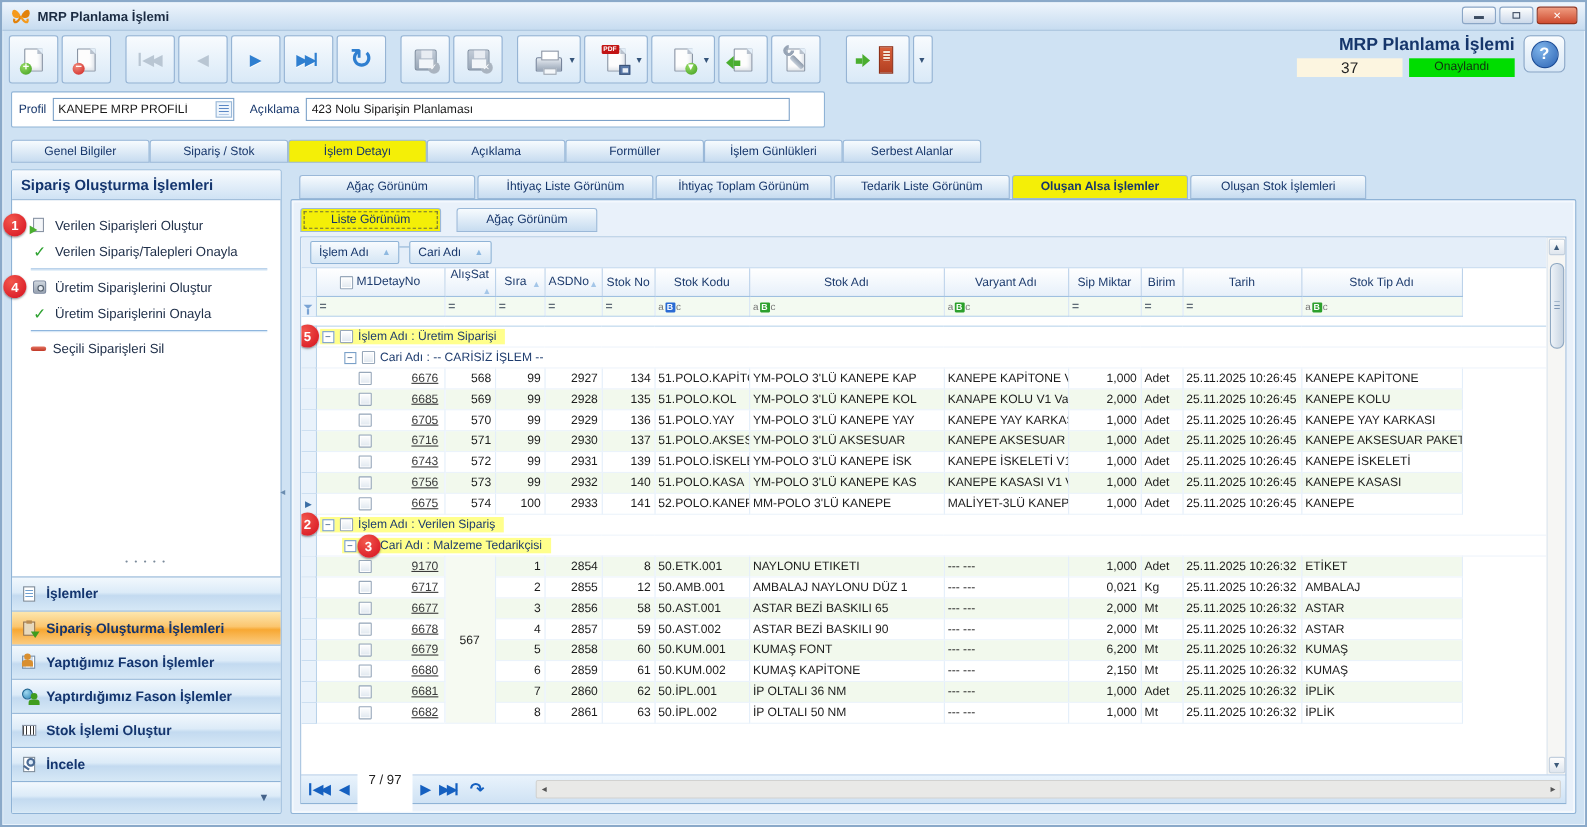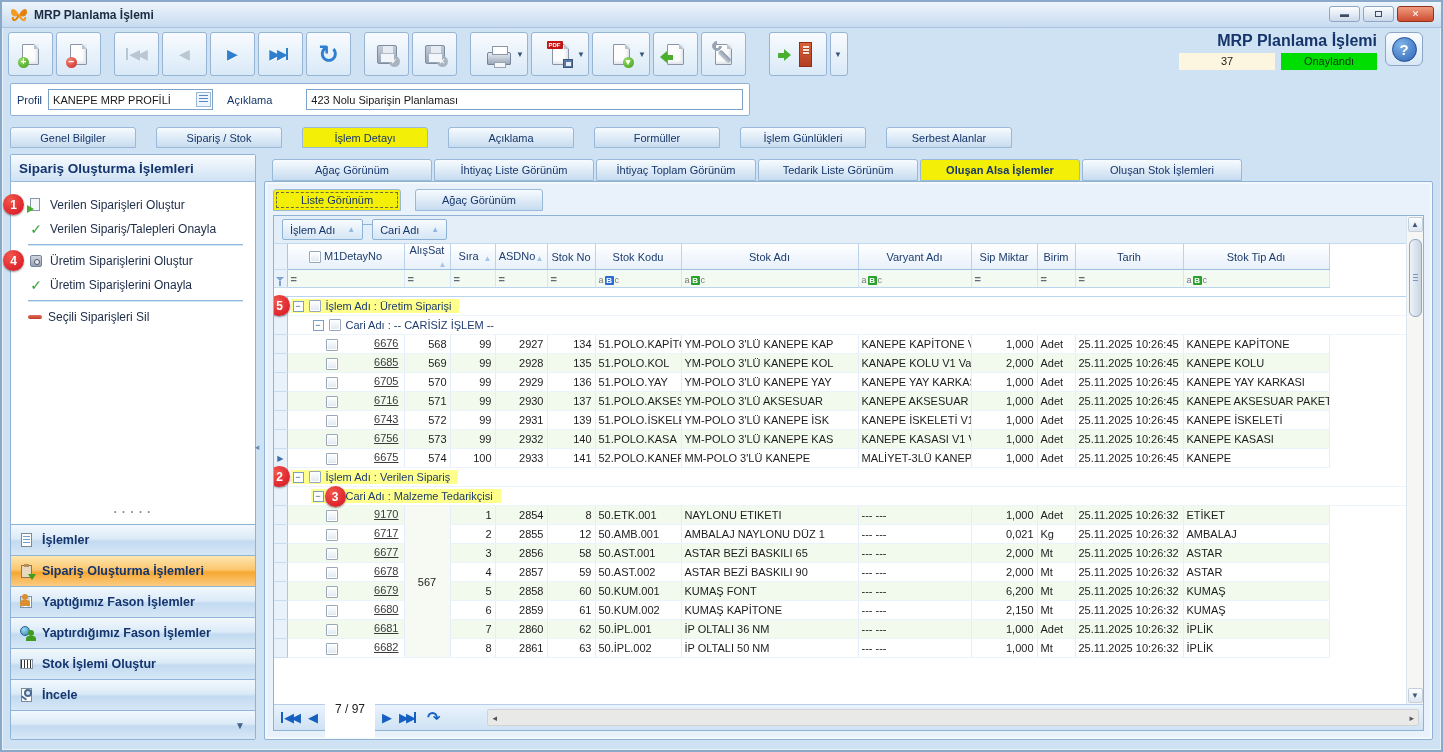--- a/index.html
+++ b/index.html
@@ -66,40 +66,40 @@
   .i-door::before { content:""; position:absolute; right:2px; top:3px; width:6px; height:9px;
     background: repeating-linear-gradient(#f3e6d8 0 2px, #b23f22 2px 3px); }
   .i-wrench1 { position:absolute; width:5px; height:15px; background: linear-gradient(90deg,#c6cfda,#8d9aab);
     border-radius:2px; transform: rotate(-45deg); left:20px; top:16px; }
   .i-wrench2 { position:absolute; width:10px; height:10px; border:3px solid #97a4b5; border-radius:50%;
     border-top-color:transparent; transform: rotate(45deg); left:10px; top:8px; }
   
   .hdr-info { position:absolute; right:64px; top:30px; text-align:right; }
   .hdr-title { font-size:16px; font-weight:bold; color:#16366b; margin-bottom:3px; }
   .hdr-row { display:flex; gap:6px; justify-content:flex-end; }
-  .rec-box { width:96px; height:17px; background:#fcf5e0; font-size:11px; color:#222; text-align:center; line-height:17px; }
+  .rec-box { width:96px; height:17px; background:#fcf5e0; font-size:14px; color:#222; text-align:center; line-height:17px; }
   .status-box { width:96px; height:17px; background:#00dd00; font-size:11px; color:#103010; text-align:center; line-height:17px; }
   .help-btn { position:absolute; right:18px; top:30px; width:38px; height:34px; border:1px solid #8ba6c6; border-radius:6px;
     background: linear-gradient(#fafcfe,#d7e7f6); display:flex; align-items:center; justify-content:center; }
   .help-q { width:25px; height:25px; border-radius:50%; background: radial-gradient(circle at 35% 30%, #7fb4ea, #2b63b4);
     border:1px solid #1d4d96; color:#fff; font-weight:bold; font-size:15px; display:flex; align-items:center; justify-content:center; }
   
   .field-panel { position:absolute; left:8px; top:81px; width:740px; height:33px; background:#fff;
     border:1px solid #8fb3d6; border-radius:2px; display:flex; align-items:center; padding:0 6px; gap:6px; }
   .flabel { font-size:11px; color:#16366b; white-space:nowrap; }
   .fwrap { position:relative; display:flex; align-items:flex-end; }
   .finput { height:21px; border:1px solid #7da2c9; font-size:11px; padding:0 4px; color:#1a1a1a;
     font-family:"Liberation Sans","DejaVu Sans",sans-serif; background:#fff; }
   .finput.profil { width:165px; padding-right:20px; }
   .grid-btn { position:absolute; right:2px; top:3px; width:15px; height:15px; border:1px solid #9ab8d8; background:#eef5fc;
     display:flex; align-items:center; justify-content:center; }
   .grid-btn i { width:9px; height:9px; background: repeating-linear-gradient(#5b87c5 0 1px, transparent 1px 3px); }
-  .finput.acik { width:440px;margin-left:28px; }
+  .finput.acik { width:440px; }
   
-  .main-tabs { position:absolute; left:8px; top:125px; display:flex; gap:20px; }
+  .main-tabs { position:absolute; left:8px; top:125px; display:flex; gap:0; }
   .tab { min-width:126px; height:21px; line-height:20px; text-align:center; font-size:11px; color:#16366b;
     background: linear-gradient(#f7fbfe,#c7dcf0); border:1px solid #9ab8d8; border-radius:3px 3px 0 0; padding:0 8px; }
   .tab.active { background:#f4ef07; }
   
   .sidebar { position:absolute; left:8px; top:152px; width:246px; bottom:10px; border:1px solid #8fb3d6;
     background:#fff; border-radius:2px; }
   .sb-head { height:27px; background: linear-gradient(#f8fbfe,#cfe2f4); border-bottom:1px solid #9ab8d8;
     display:flex; align-items:center; padding-left:8px; font-weight:bold; font-size:13.5px; color:#14356e; }
   .sb-actions { padding-top:11px; }
   .sb-item { height:24px; display:flex; align-items:center; padding-left:17px; font-size:12px; color:#20304a;

